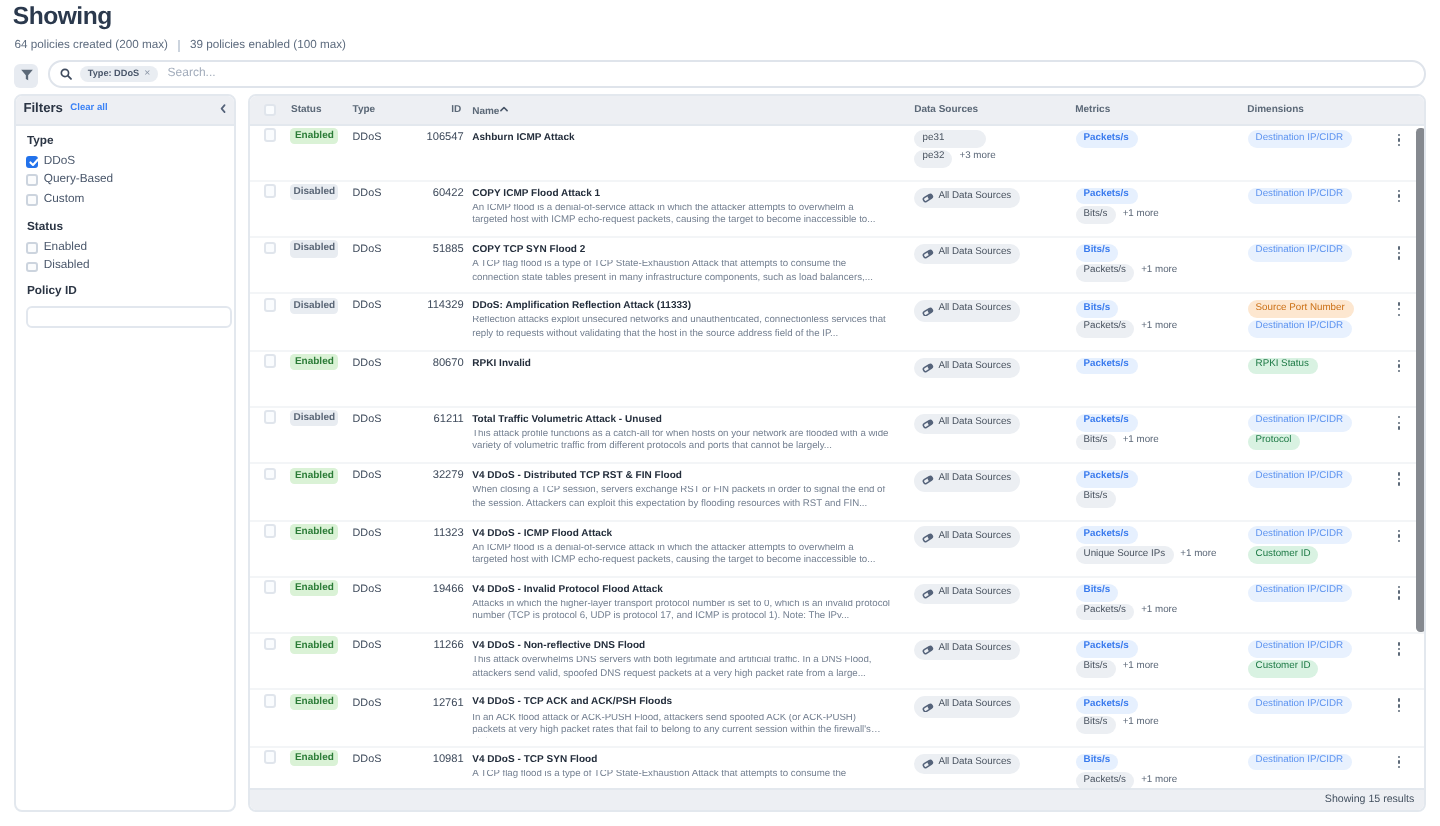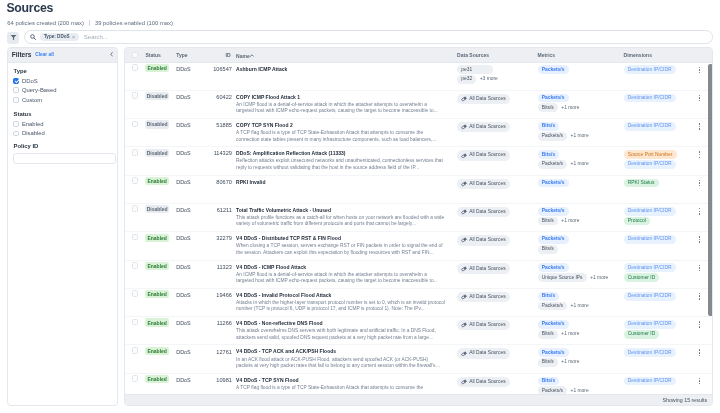--- a/index.html
+++ b/index.html
@@ -94,21 +94,21 @@
 .kebab{display:flex;flex-direction:column;gap:1.1px;align-items:center;}
 .kebab i{width:1.5px;height:1.5px;border-radius:50%;background:#5b6877;display:block;}
 .scrollbar{position:absolute;width:4.4px;border-radius:2.2px;background:#85898f;}
 .sortcaret{display:inline-block;margin-left:0.6px;vertical-align:1px;}
 
 </style>
 </head>
 <body>
 
 <div class="page">
-  <div class="hdr-title">Sources</div>
+  <div class="hdr-title">Showing</div>
   <div class="hdr-sub">
     <span>64 policies created (200 max)</span>
     <span class="sep"></span>
     <span>39 policies enabled (100 max)</span>
   </div>
   <div class="toolbar">
     <div class="fbtn">
       <svg width="7" height="7" viewBox="0 0 12 12">
           <path d="M1 1.6 H11 L7 6.2 V10.6 L5 9.4 V6.2 Z" fill="#5b6877"></path>
         </svg>

